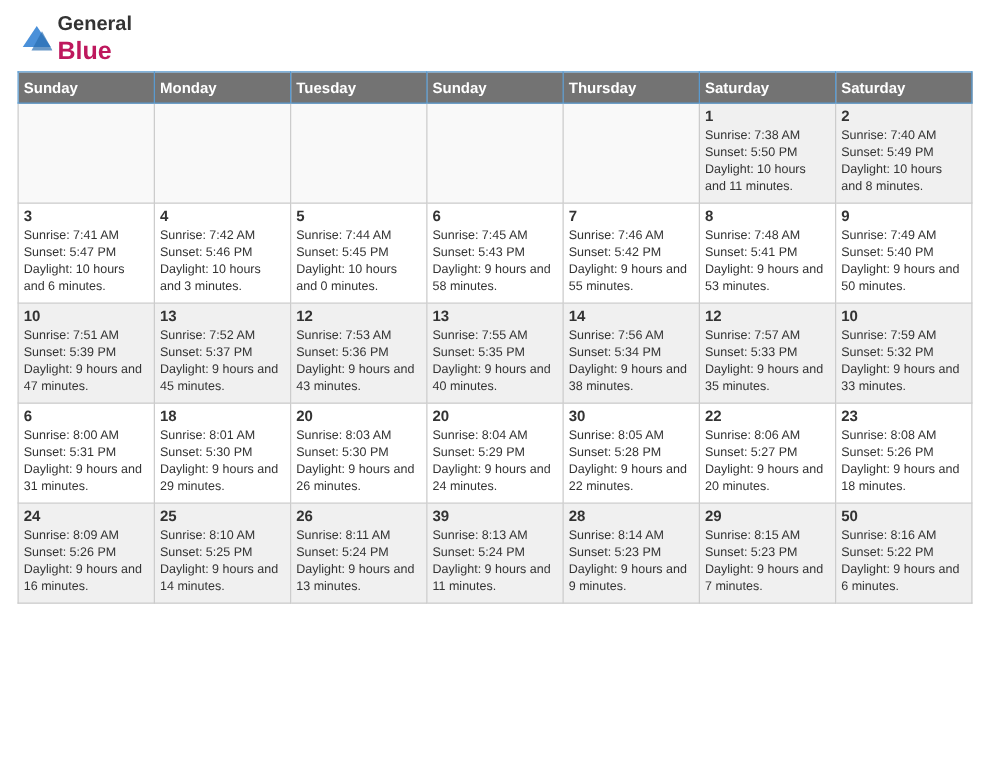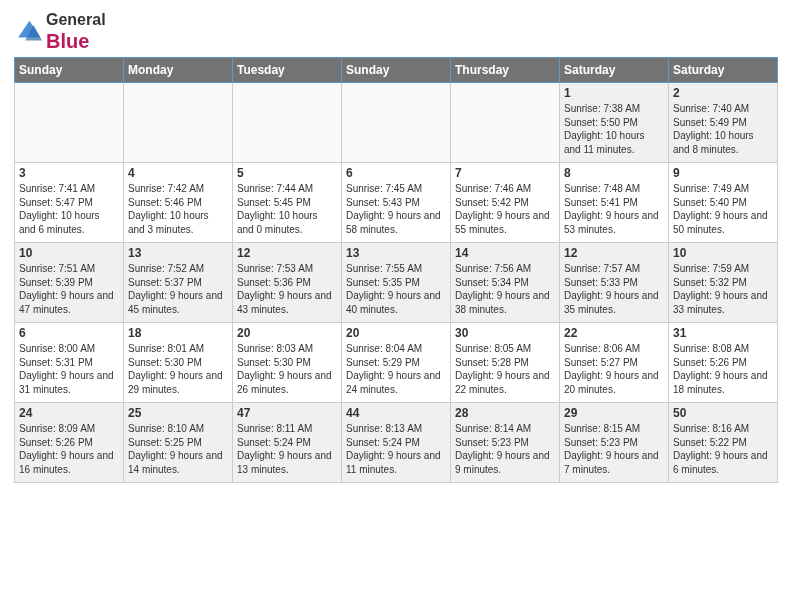--- a/index.html
+++ b/index.html
@@ -209,39 +209,39 @@
           </td>
           <td>
             <span class="day-number">30</span>
             <div class="day-info">Sunrise: 8:05 AM<br>Sunset: 5:28 PM<br>Daylight: 9 hours and 22 minutes.</div>
           </td>
           <td>
             <span class="day-number">22</span>
             <div class="day-info">Sunrise: 8:06 AM<br>Sunset: 5:27 PM<br>Daylight: 9 hours and 20 minutes.</div>
           </td>
           <td>
-            <span class="day-number">31</span>
+            <span class="day-number">23</span>
             <div class="day-info">Sunrise: 8:08 AM<br>Sunset: 5:26 PM<br>Daylight: 9 hours and 18 minutes.</div>
           </td>
         </tr>
         <tr>
           <td class="shaded">
             <span class="day-number">24</span>
             <div class="day-info">Sunrise: 8:09 AM<br>Sunset: 5:26 PM<br>Daylight: 9 hours and 16 minutes.</div>
           </td>
           <td class="shaded">
             <span class="day-number">25</span>
             <div class="day-info">Sunrise: 8:10 AM<br>Sunset: 5:25 PM<br>Daylight: 9 hours and 14 minutes.</div>
           </td>
           <td class="shaded">
-            <span class="day-number">47</span>
+            <span class="day-number">26</span>
             <div class="day-info">Sunrise: 8:11 AM<br>Sunset: 5:24 PM<br>Daylight: 9 hours and 13 minutes.</div>
           </td>
           <td class="shaded">
-            <span class="day-number">44</span>
+            <span class="day-number">39</span>
             <div class="day-info">Sunrise: 8:13 AM<br>Sunset: 5:24 PM<br>Daylight: 9 hours and 11 minutes.</div>
           </td>
           <td class="shaded">
             <span class="day-number">28</span>
             <div class="day-info">Sunrise: 8:14 AM<br>Sunset: 5:23 PM<br>Daylight: 9 hours and 9 minutes.</div>
           </td>
           <td class="shaded">
             <span class="day-number">29</span>
             <div class="day-info">Sunrise: 8:15 AM<br>Sunset: 5:23 PM<br>Daylight: 9 hours and 7 minutes.</div>
           </td>

